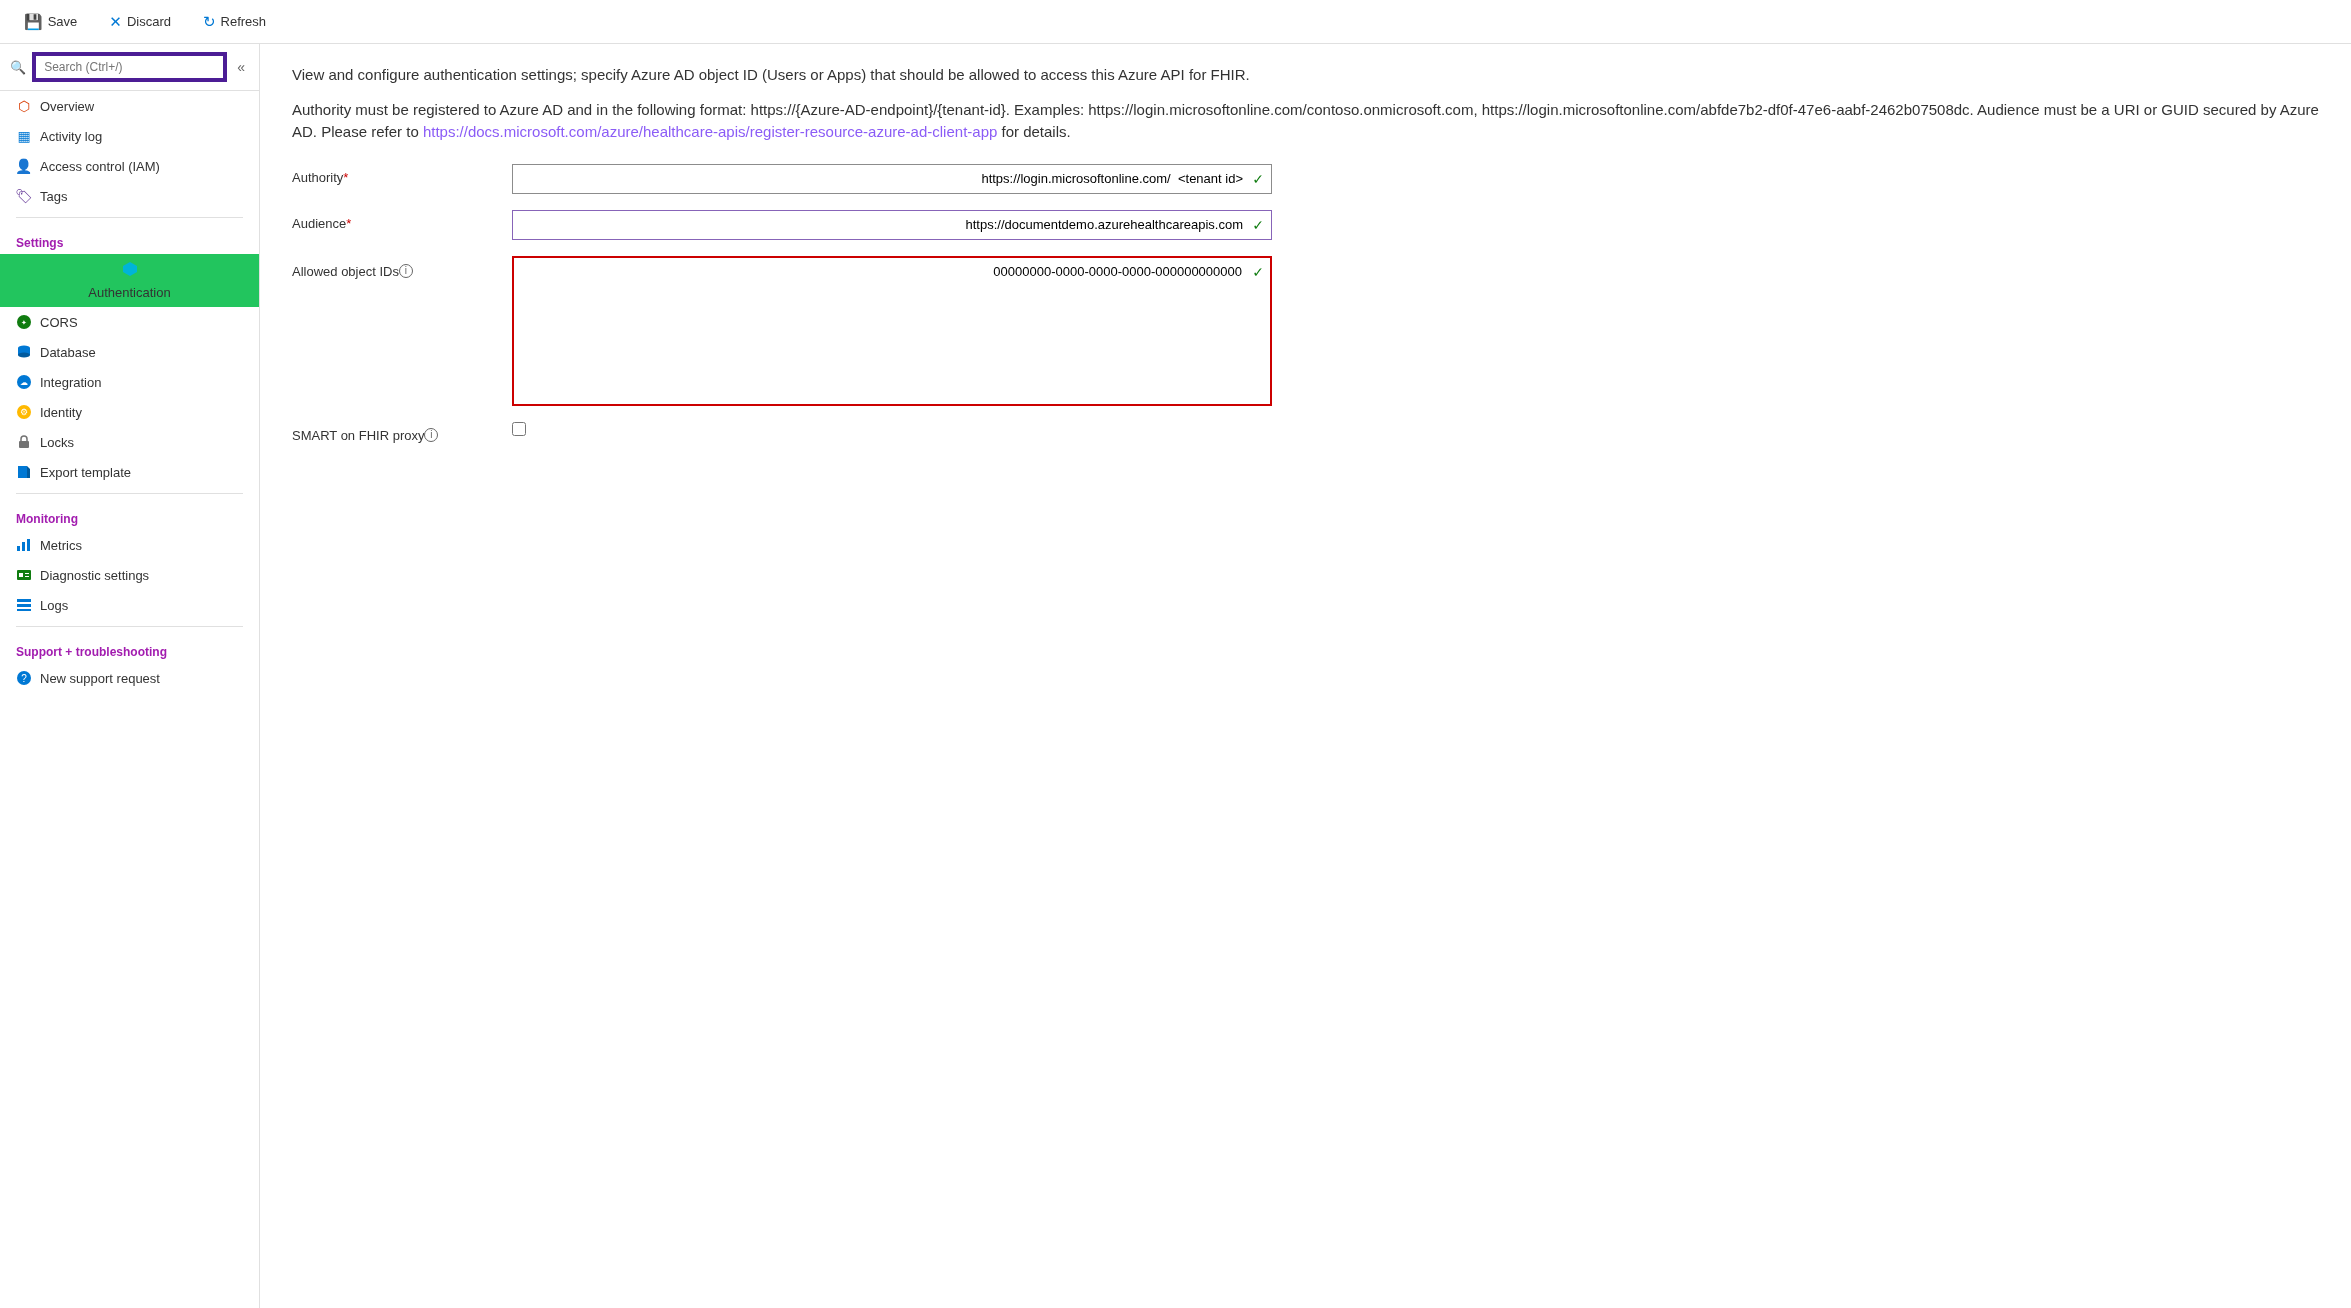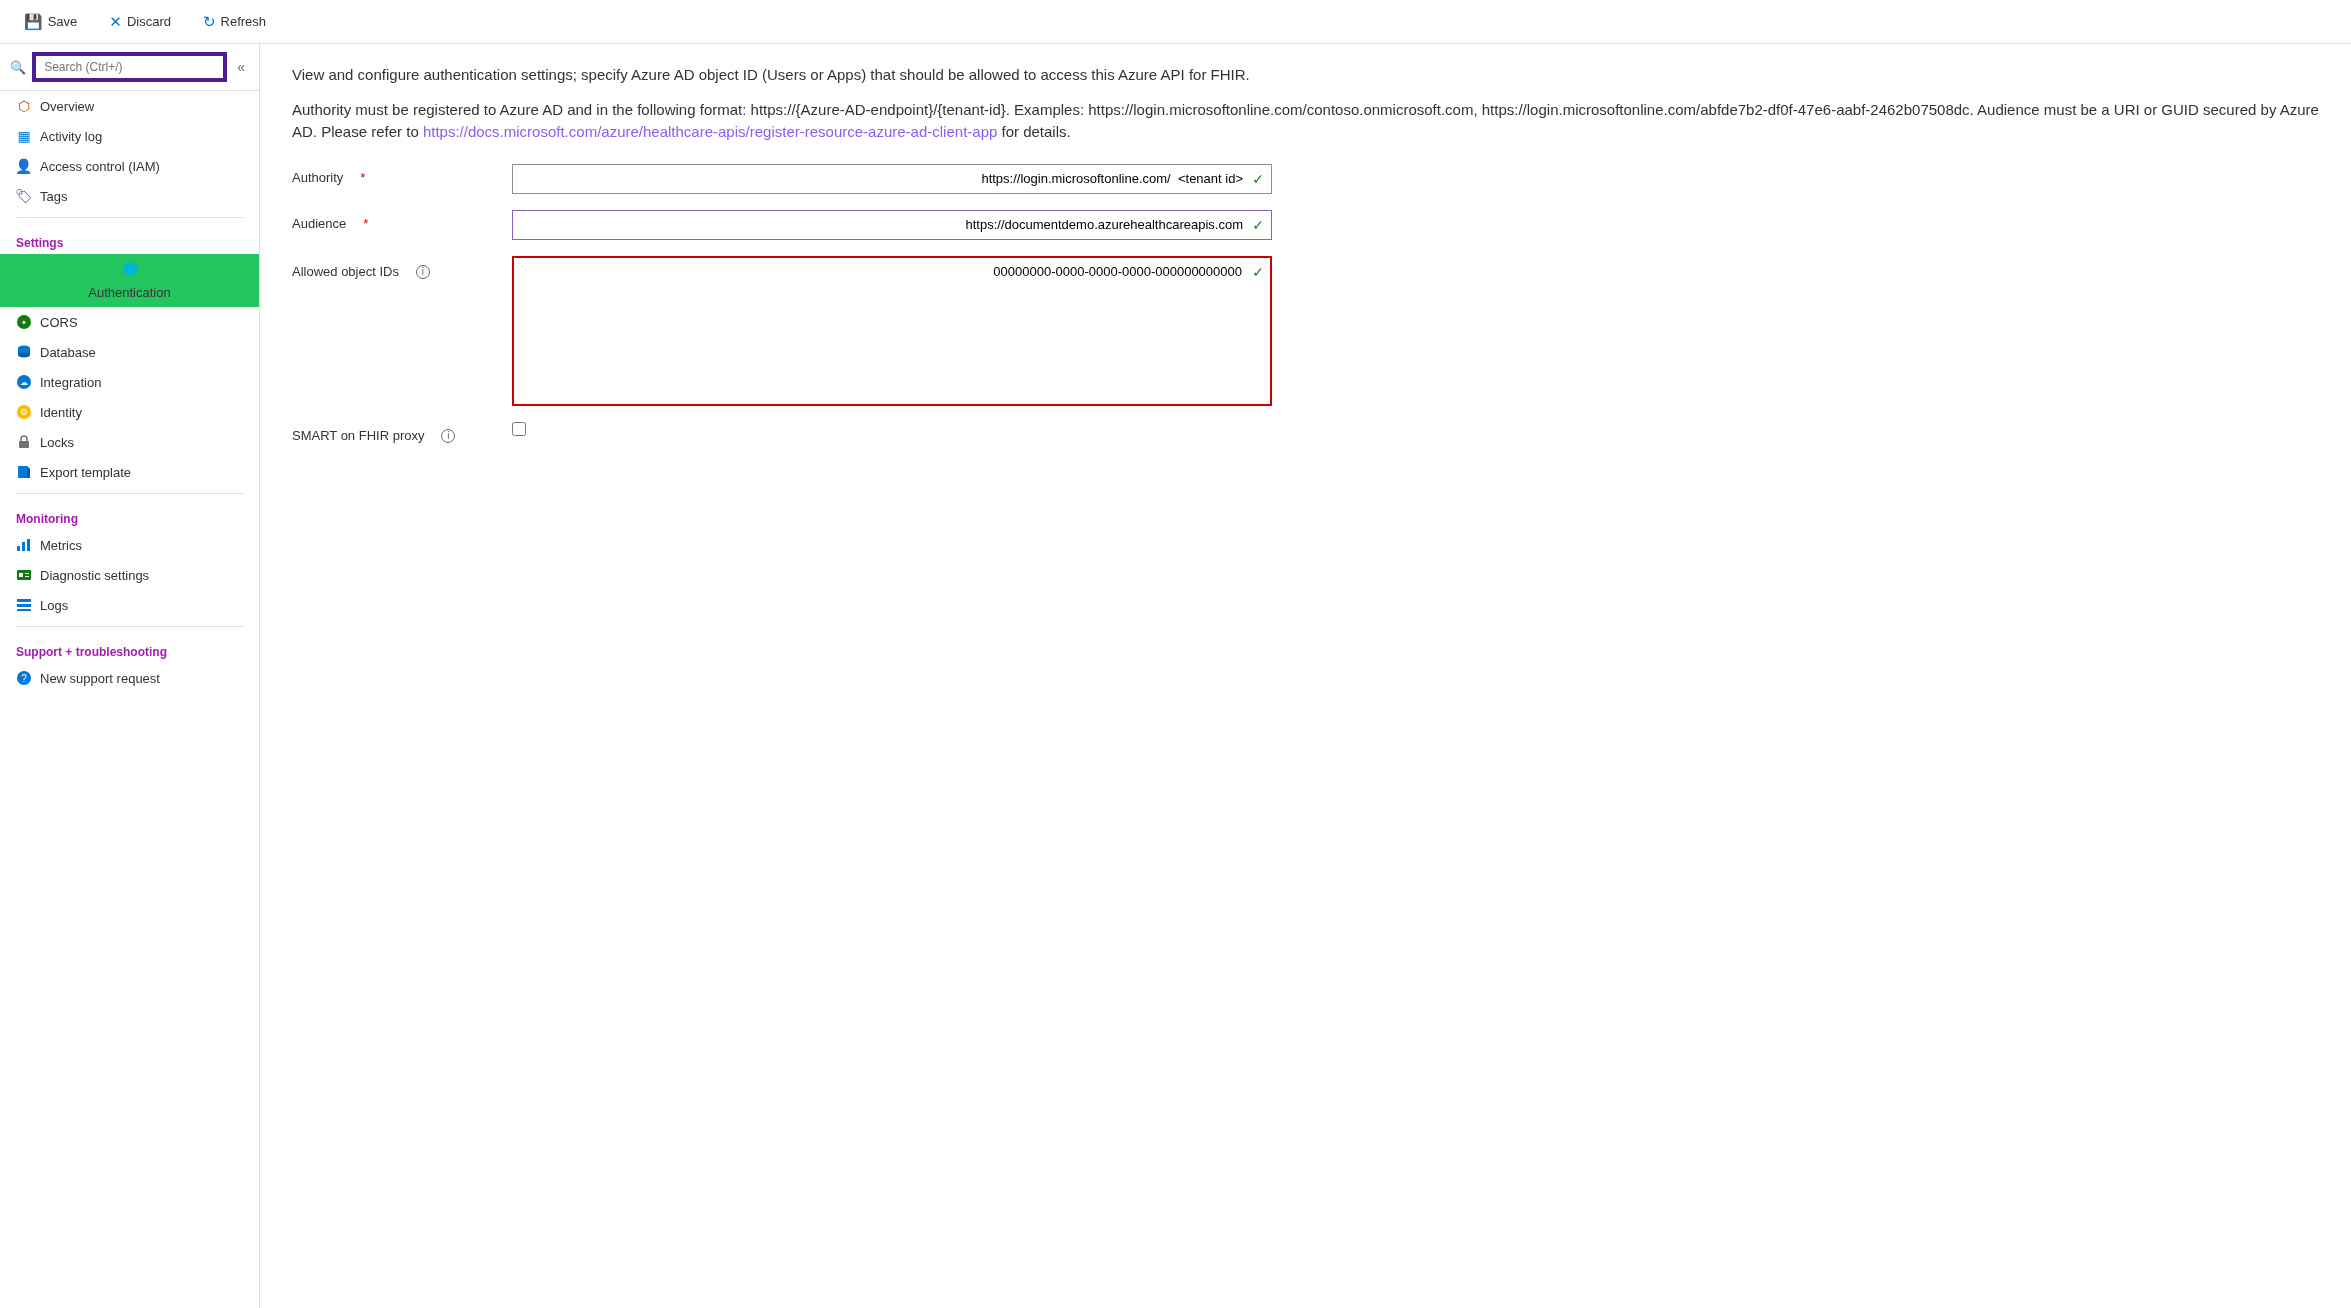--- a/index.html
+++ b/index.html
@@ -104,22 +104,22 @@
       margin-bottom: 16px;
       gap: 20px;
     }
     .form-label {
       width: 200px;
       min-width: 200px;
       font-size: 13px;
       color: #333;
       padding-top: 6px;
       display: flex;
-      align-items: flex-end;
-      gap: 17px;
+      align-items: flex-start;
+      gap: 0;
     }
     .required-star { color: #c00; }
 
     .input-wrapper {
       flex: 1;
       max-width: 760px;
       position: relative;
     }
     .input-wrapper input, .input-wrapper textarea {
       width: 100%;

